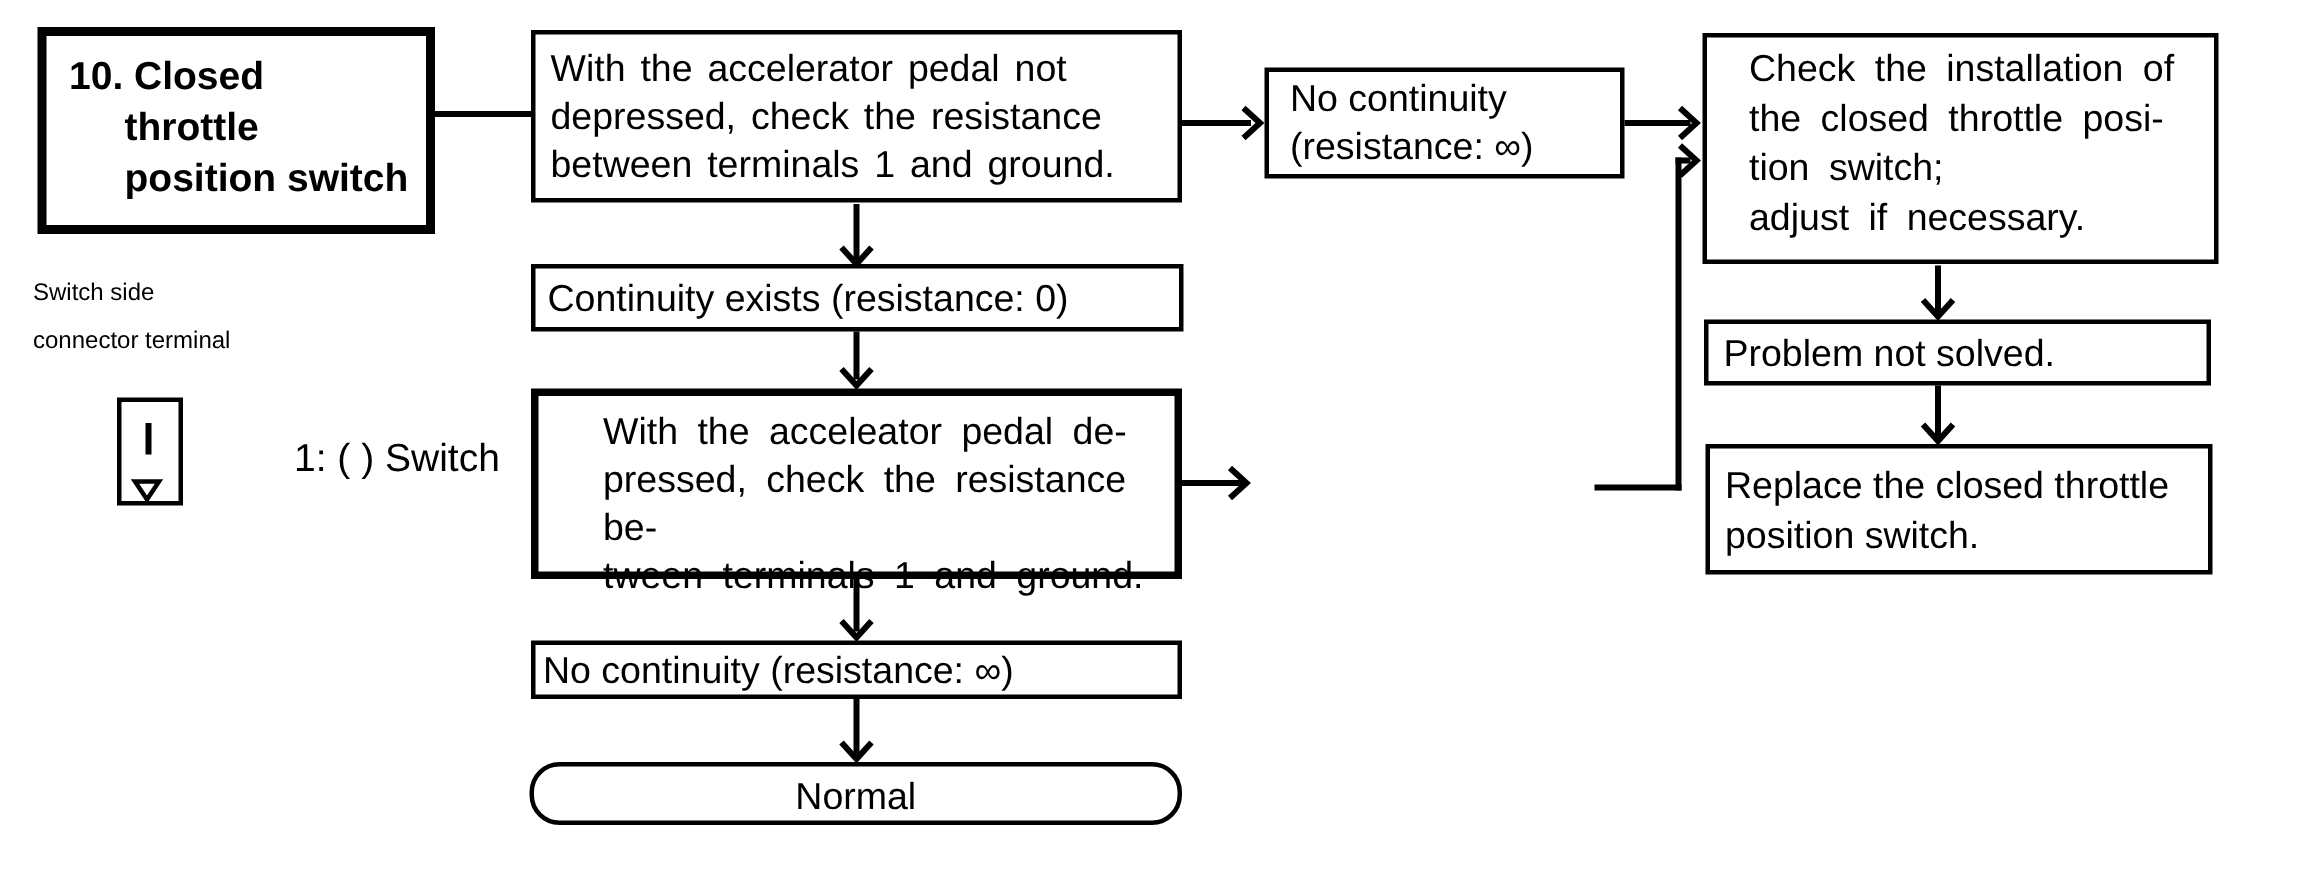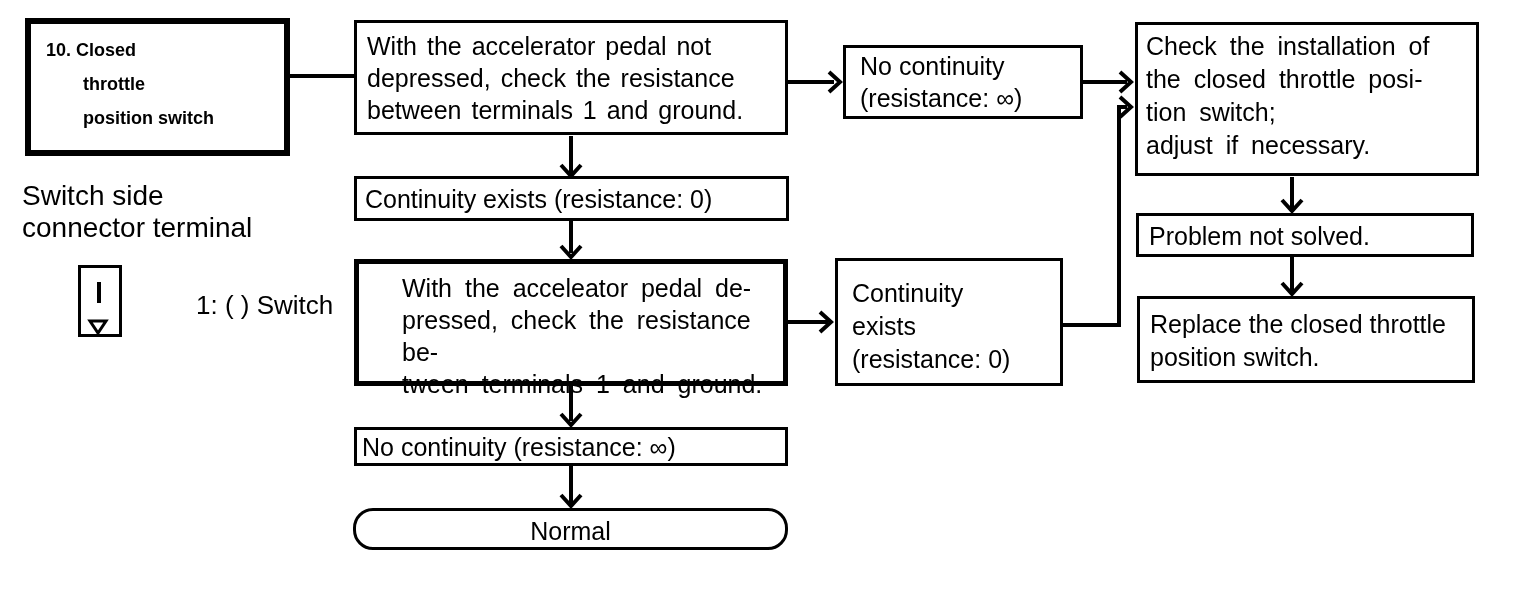--- a/index.html
+++ b/index.html
@@ -16,27 +16,27 @@
     box-sizing:border-box;
     border:3px solid #000;
     background:#fff;
     font-size:25px;
     line-height:32px;
     white-space:pre-line;
     padding:6px 10px;
   }
   .thick{border-width:6px;font-weight:700;}
   .semithick{border-width:5px;}
-  .hang{padding-left:52px;text-indent:-37px;line-height:34px;font-size:18px;padding-top:9px;}
+  .hang{padding-left:52px;text-indent:-37px;line-height:34px;font-size:26px;padding-top:9px;}
   .center{text-align:center;border-radius:20px;}
   .ws1{word-spacing:3px;}
   .ws2{word-spacing:6px;}
   .caption{
     position:absolute;
-    font-size:28px;line-height:32px;
+    font-size:16px;line-height:32px;
     white-space:pre-line;
   }
   .h{position:absolute;height:4px;background:#000;}
   .v{position:absolute;width:4px;background:#000;}
   .chev{position:absolute;}
   .conn-rect{
     position:absolute;box-sizing:border-box;
     border:3px solid #000;background:#fff;
   }
   .conn-slot{position:absolute;background:#000;}
@@ -60,25 +60,22 @@
 pressed, check the resistance be-
 tween terminals 1 and ground.</div>
 
   <div class="box" style="left:354px;top:427px;width:434px;height:39px;line-height:30px;padding:2px 5px;">No continuity (resistance: ∞)</div>
 
   <div class="box center" style="left:353px;top:508px;width:435px;height:42px;padding-top:4px;">Normal</div>
 
   <div class="box" style="left:843px;top:45px;width:240px;height:74px;padding-top:2px;padding-left:14px;">No continuity
 (resistance: ∞)</div>
 
-  <div class="box" style="left:835px;top:258px;width:228px;height:128px;padding-top:16px;padding-left:14px;line-height:33px;">Continuity
-exists
-(resistance: 0)</div>
 
-  <div class="box ws2" style="left:1135px;top:22px;width:344px;height:154px;padding-top:5px;padding-left:8px;line-height:33px;">Check the installation of
+  <div class="box ws2" style="left:1135px;top:22px;width:344px;height:154px;padding-top:5px;padding-left:28px;line-height:33px;">Check the installation of
 the closed throttle posi-
 tion switch;
 adjust if necessary.</div>
 
   <div class="box" style="left:1136px;top:213px;width:338px;height:44px;padding-top:4px;">Problem not solved.</div>
 
   <div class="box" style="left:1137px;top:296px;width:338px;height:87px;padding-top:9px;line-height:33px;">Replace the closed throttle
 position switch.</div>
 
   <div class="caption" style="left:22px;top:180px;">Switch side

